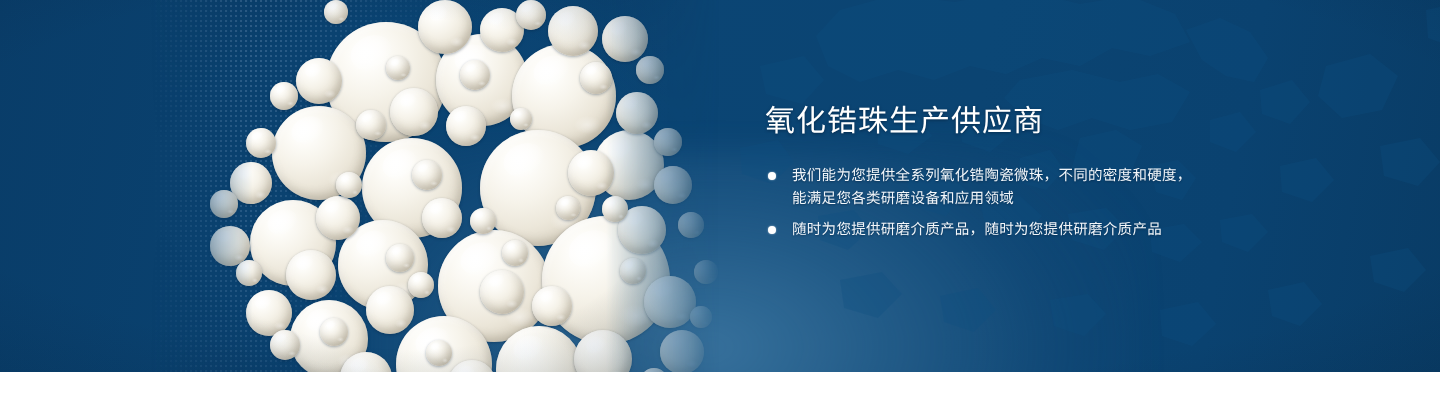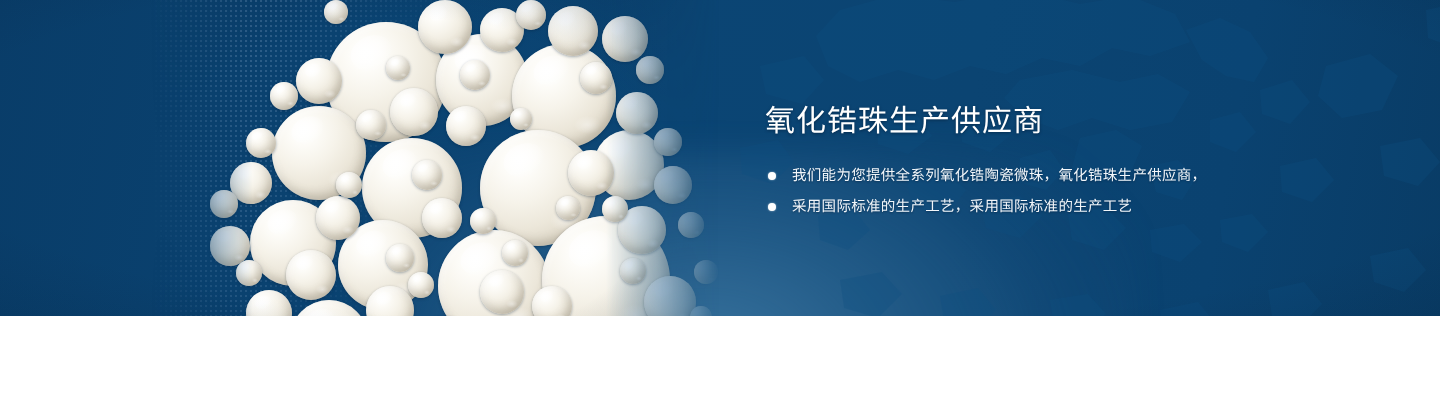--- a/index.html
+++ b/index.html
@@ -6,21 +6,21 @@
   html, body {
     margin: 0;
     padding: 0;
     background: #ffffff;
   }
   * { box-sizing: border-box; }
 
   .banner {
     position: relative;
     width: 1440px;
-    height: 316px;
+    height: 372px;
     overflow: hidden;
     font-family: "Liberation Sans", "DejaVu Sans", sans-serif;
     background: #0a4270;
   }
 
   
   .bg-base {
     position: absolute;
     inset: 0;
     background:
@@ -310,25 +310,26 @@
   <div class="bg-vignette"></div>
 
   <div class="content">
 
     <h1 class="headline">氧化锆珠生产供应商</h1>
 
     <ul class="bullets">
 
       <li class="bullet-item">
         <span class="bullet-dot"></span>
-        <span class="bullet-text">我们能为您提供全系列氧化锆陶瓷微珠，氧化锆珠生产供应商，</span>
+        <span class="bullet-text">我们能为您提供全系列氧化锆陶瓷微珠，不同的密度和硬度，</span>
+        <span class="bullet-text-2">能满足您各类研磨设备和应用领域</span>
       </li>
 
 
       <li class="bullet-item">
         <span class="bullet-dot"></span>
-        <span class="bullet-text">采用国际标准的生产工艺，采用国际标准的生产工艺</span>
+        <span class="bullet-text">随时为您提供研磨介质产品，随时为您提供研磨介质产品</span>
       </li>
 
     </ul>
   </div>
 
 </div>
 
 </body></html>

